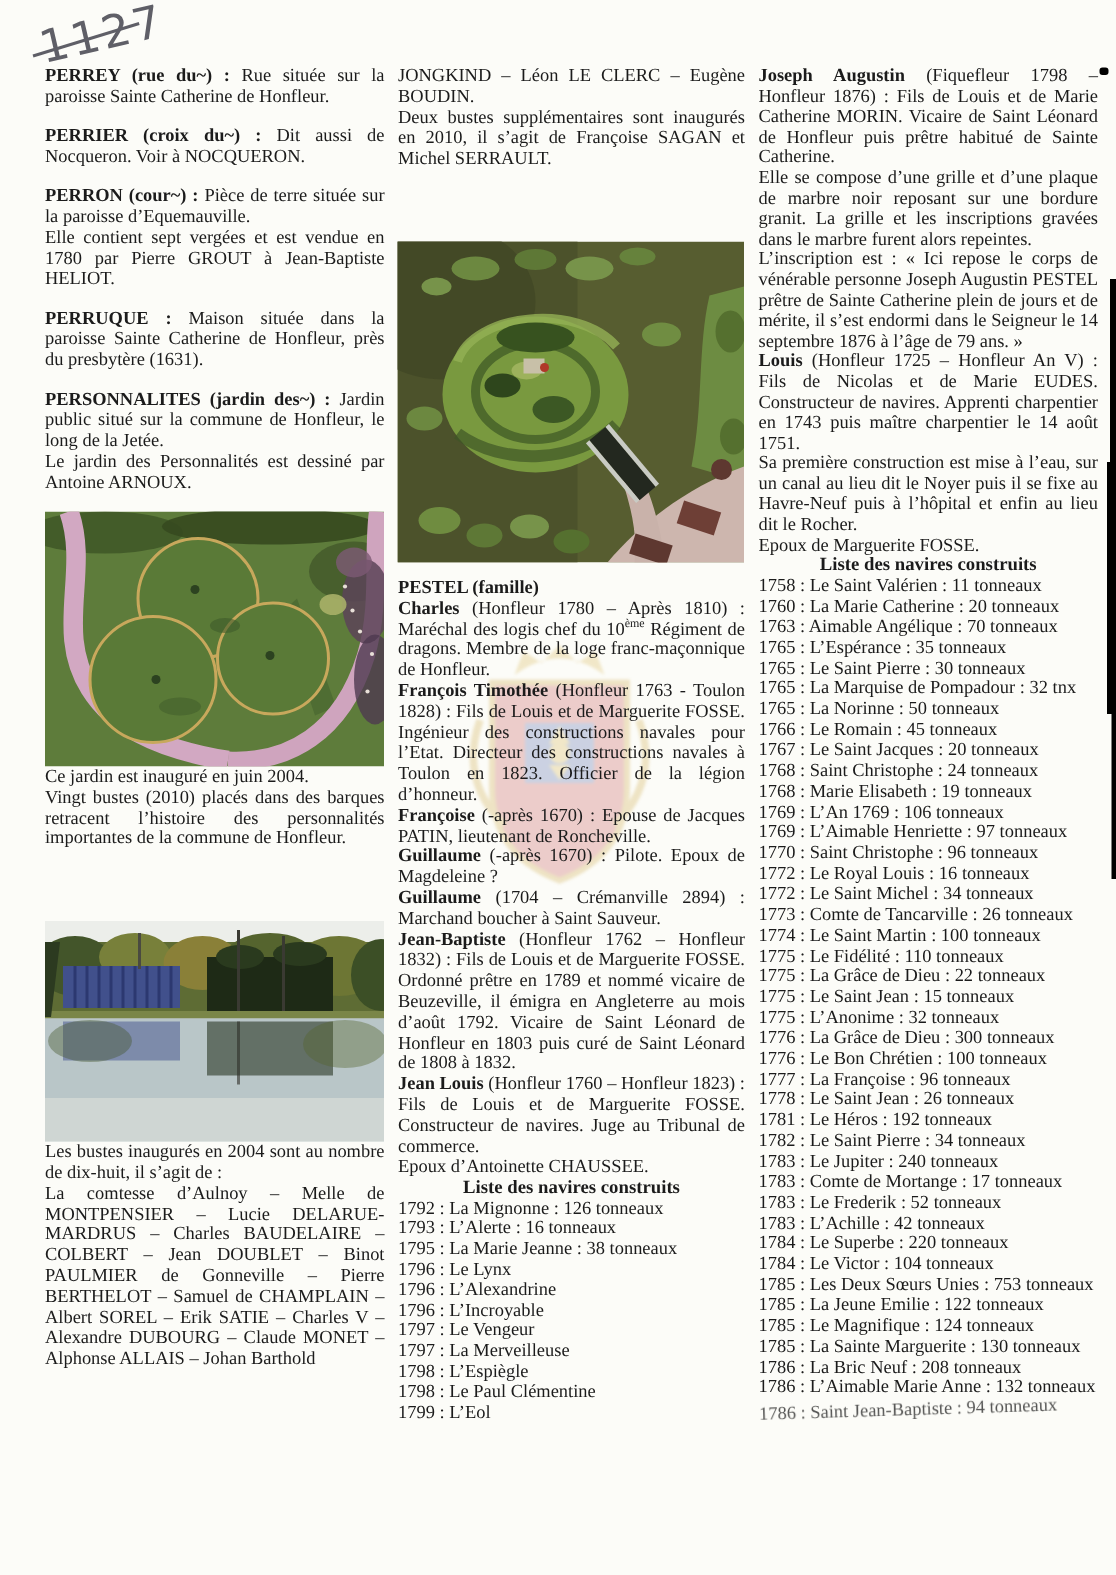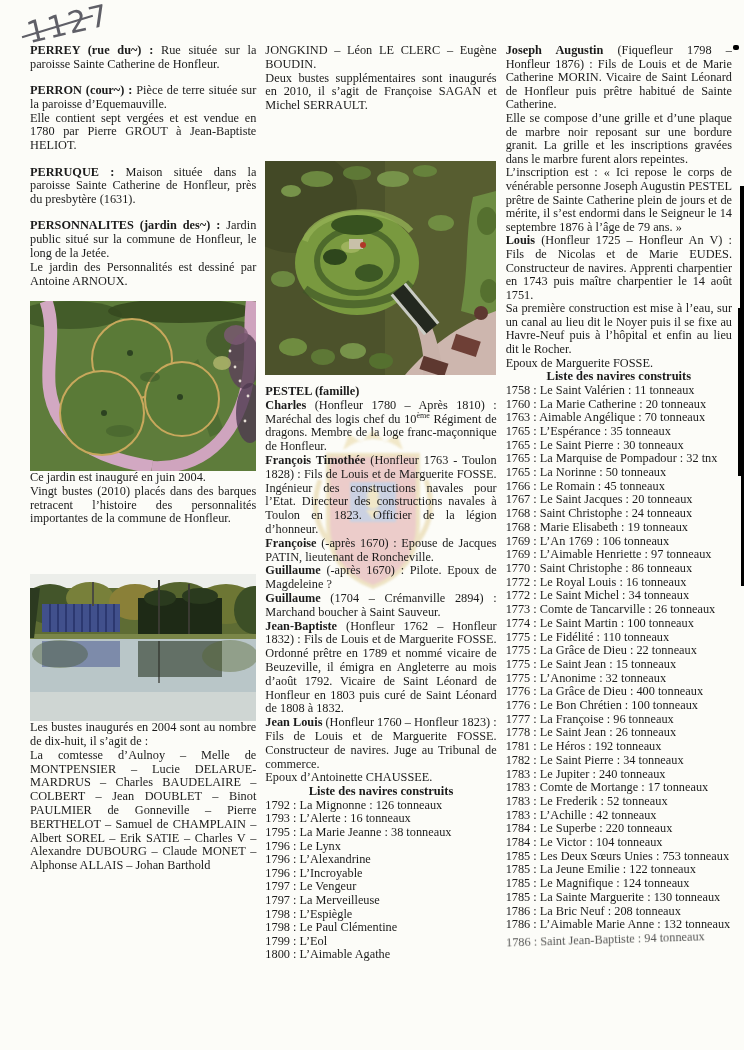--- a/index.html
+++ b/index.html
@@ -75,20 +75,23 @@
   <path d="M75,100 l7,-10 h-14 Z" fill="#d4b14a"></path>
   <path d="M22,60 q-14,40 16,70" stroke="#c9a23a" stroke-width="5" fill="none"></path>
   <path d="M128,60 q14,40 -16,70" stroke="#c9a23a" stroke-width="5" fill="none"></path>
 </svg>
 
 <div class="columns">
 
   <div class="col col-left">
     <div class="entry">
       <p><b class="term">PERREY (rue du~) :</b> <span>Rue située sur la paroisse Sainte Catherine de Honfleur.</span></p>
+    </div>
+    <div class="entry">
+      <p><b class="term">PERRIER (croix du~) :</b> <span>Dit aussi de Nocqueron. Voir à NOCQUERON.</span></p>
     </div>
     <div class="entry">
       <p><b class="term">PERRON (cour~) :</b> <span>Pièce de terre située sur la paroisse d’Equemauville.</span></p>
       <p>Elle contient sept vergées et est vendue en 1780 par Pierre GROUT à Jean-Baptiste HELIOT.</p>
     </div>
     <div class="entry">
       <p><b class="term">PERRUQUE :</b> <span>Maison située dans la paroisse Sainte Catherine de Honfleur, près du presbytère (1631).</span></p>
     </div>
     <div class="entry">
       <p><b class="term">PERSONNALITES (jardin des~) :</b> <span>Jardin public situé sur la commune de Honfleur, le long de la Jetée.</span></p>
@@ -222,21 +225,20 @@
         <div>1793 : L’Alerte : 16 tonneaux</div>
         <div>1795 : La Marie Jeanne : 38 tonneaux</div>
         <div>1796 : Le Lynx</div>
         <div>1796 : L’Alexandrine</div>
         <div>1796 : L’Incroyable</div>
         <div>1797 : Le Vengeur</div>
         <div>1797 : La Merveilleuse</div>
         <div>1798 : L’Espiègle</div>
         <div>1798 : Le Paul Clémentine</div>
         <div>1799 : L’Eol</div>
-        <div>1800 : L’Aimable Agathe</div>
       </div>
   </div>
 
   <div class="col col-right">
     <p><b class="term">Joseph Augustin</b> <span>(Fiquefleur 1798 – Honfleur 1876) : Fils de Louis et de Marie Catherine MORIN. Vicaire de Saint Léonard de Honfleur puis prêtre habitué de Sainte Catherine.</span></p>
     <p>Elle se compose d’une grille et d’une plaque de marbre noir reposant sur une bordure granit. La grille et les inscriptions gravées dans le marbre furent alors repeintes.</p>
     <p>L’inscription est : « Ici repose le corps de vénérable personne Joseph Augustin PESTEL prêtre de Sainte Catherine plein de jours et de mérite, il s’est endormi dans le Seigneur le 14 septembre 1876 à l’âge de 79 ans. »</p>
     <p><b class="term">Louis</b> <span>(Honfleur 1725 – Honfleur An V) : Fils de Nicolas et de Marie EUDES. Constructeur de navires. Apprenti charpentier en 1743 puis maître charpentier le 14 août 1751.</span></p>
     <p>Sa première construction est mise à l’eau, sur un canal au lieu dit le Noyer puis il se fixe au Havre-Neuf puis à l’hôpital et enfin au lieu dit le Rocher.</p>
     <p>Epoux de Marguerite FOSSE.</p>
@@ -249,30 +251,30 @@
         <div>1765 : L’Espérance : 35 tonneaux</div>
         <div>1765 : Le Saint Pierre : 30 tonneaux</div>
         <div>1765 : La Marquise de Pompadour : 32 tnx</div>
         <div>1765 : La Norinne : 50 tonneaux</div>
         <div>1766 : Le Romain : 45 tonneaux</div>
         <div>1767 : Le Saint Jacques : 20 tonneaux</div>
         <div>1768 : Saint Christophe : 24 tonneaux</div>
         <div>1768 : Marie Elisabeth : 19 tonneaux</div>
         <div>1769 : L’An 1769 : 106 tonneaux</div>
         <div>1769 : L’Aimable Henriette : 97 tonneaux</div>
-        <div>1770 : Saint Christophe : 86 tonneaux</div>
+        <div>1770 : Saint Christophe : 96 tonneaux</div>
         <div>1772 : Le Royal Louis : 16 tonneaux</div>
         <div>1772 : Le Saint Michel : 34 tonneaux</div>
         <div>1773 : Comte de Tancarville : 26 tonneaux</div>
         <div>1774 : Le Saint Martin : 100 tonneaux</div>
         <div>1775 : Le Fidélité : 110 tonneaux</div>
         <div>1775 : La Grâce de Dieu : 22 tonneaux</div>
         <div>1775 : Le Saint Jean : 15 tonneaux</div>
         <div>1775 : L’Anonime : 32 tonneaux</div>
-        <div>1776 : La Grâce de Dieu : 400 tonneaux</div>
+        <div>1776 : La Grâce de Dieu : 300 tonneaux</div>
         <div>1776 : Le Bon Chrétien : 100 tonneaux</div>
         <div>1777 : La Françoise : 96 tonneaux</div>
         <div>1778 : Le Saint Jean : 26 tonneaux</div>
         <div>1781 : Le Héros : 192 tonneaux</div>
         <div>1782 : Le Saint Pierre : 34 tonneaux</div>
         <div>1783 : Le Jupiter : 240 tonneaux</div>
         <div>1783 : Comte de Mortange : 17 tonneaux</div>
         <div>1783 : Le Frederik : 52 tonneaux</div>
         <div>1783 : L’Achille : 42 tonneaux</div>
         <div>1784 : Le Superbe : 220 tonneaux</div>

